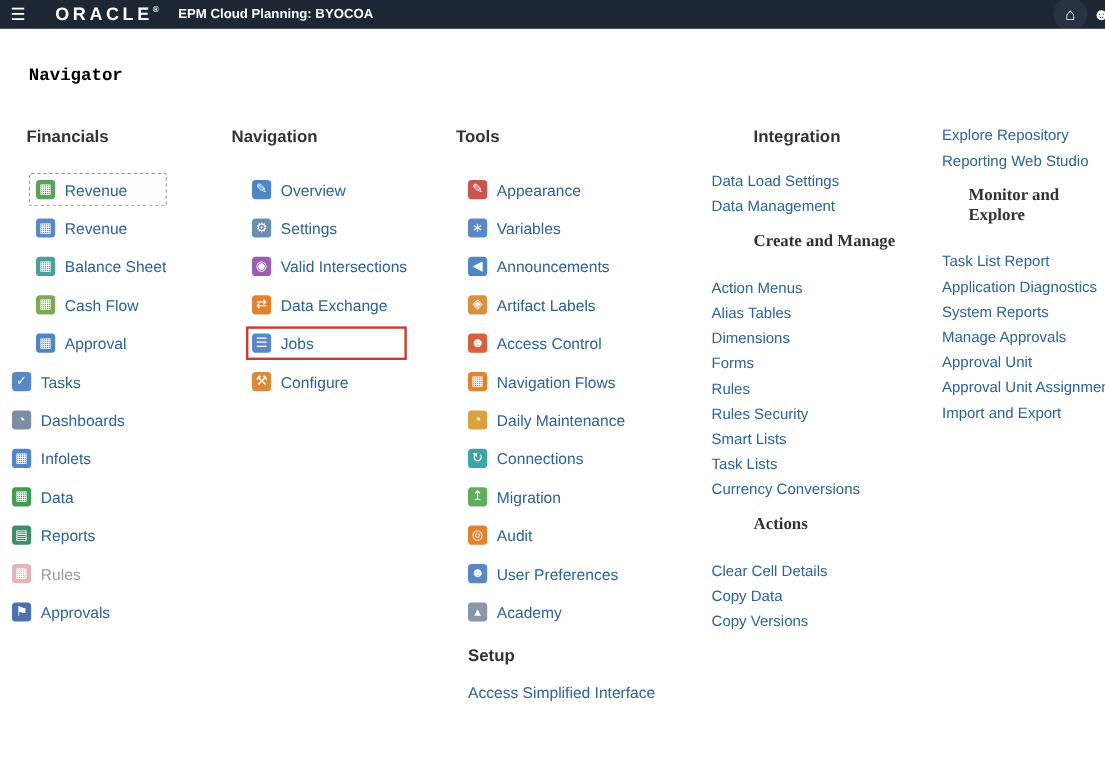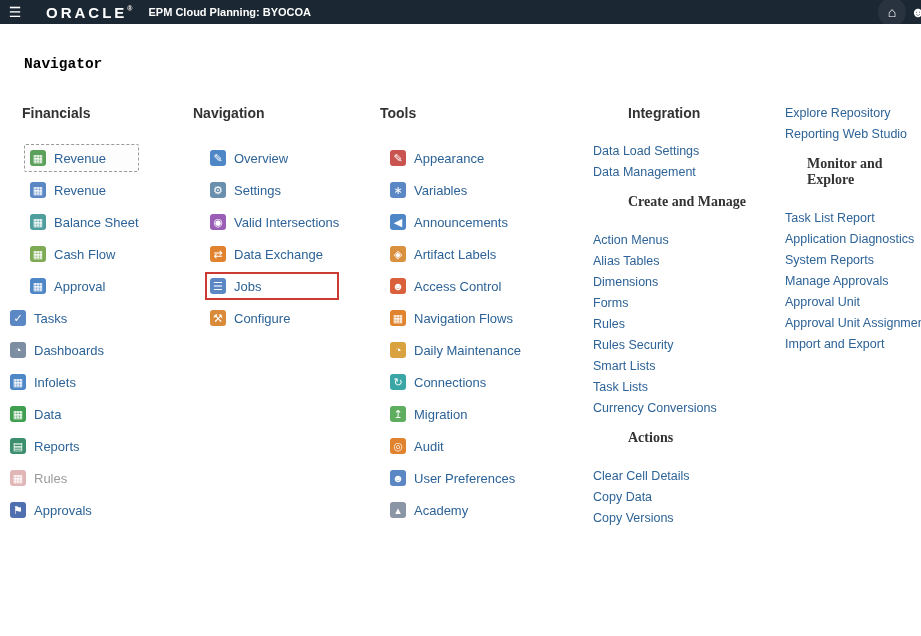--- a/index.html
+++ b/index.html
@@ -243,20 +243,22 @@
   </div>
   <div class="item">
     <span class="icon" style="background: rgb(91, 135, 197); color: rgb(255, 255, 255);">☻</span>
     <span class="lbl">User Preferences</span>
   </div>
   <div class="item mt6">
     <span class="icon" style="background: rgb(138, 149, 165); color: rgb(255, 255, 255);">▴</span>
     <span class="lbl">Academy</span>
   </div>
 
+  <h2 class="sec-h setup-h">Setup</h2>
+  <div class="setup-item">Access Simplified Interface</div>
 </section>
 
 <section class="col text" id="col-integration">
   <h2 class="sec-h">Integration</h2>
   <div class="titem">Data Load Settings</div>
   <div class="titem">Data Management</div>
 
   <h2 class="sec-h sub">Create and Manage</h2>
   <div class="titem">Action Menus</div>
   <div class="titem">Alias Tables</div>

